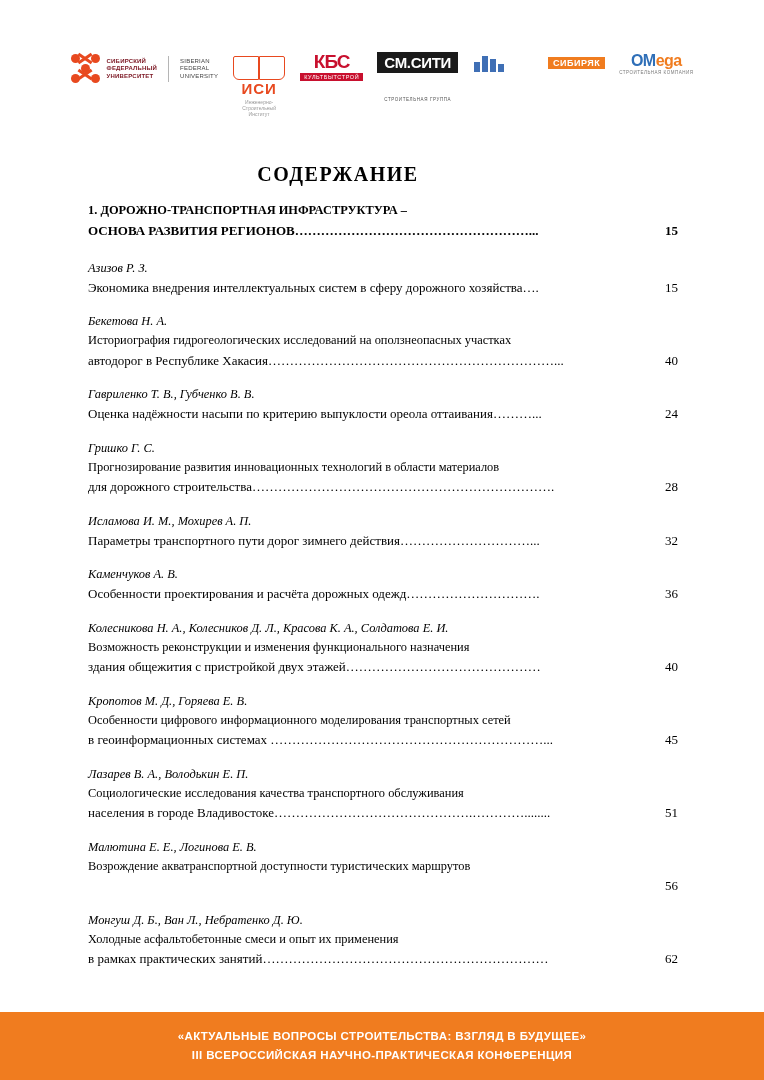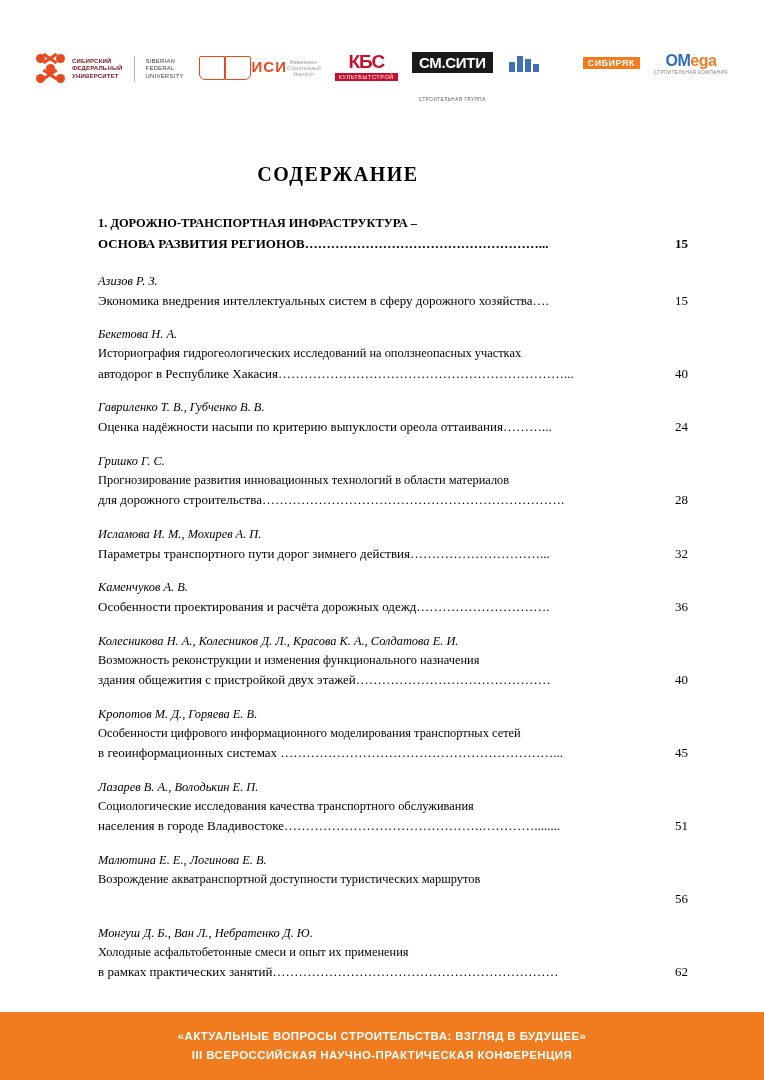--- a/index.html
+++ b/index.html
@@ -73,21 +73,21 @@
   .sfu-text.en { color: #444; font-weight: normal; }
   .sfu-divider {
     width: 1px;
     height: 26px;
     background: #b5b5b5;
     margin: 0 5px;
   }
 
   
   .logo-isi {
-    flex-direction: row;
+    flex-direction: column;
     align-items: center;
   }
   .isi-book {
     width: 54px;
     height: 30px;
     position: relative;
   }
   .isi-book .pageL, .isi-book .pageR {
     position: absolute;
     top: 4px;
@@ -220,23 +220,22 @@
     font-family: "Liberation Serif", serif;
     font-weight: bold;
     font-size: 20px;
     letter-spacing: 1.5px;
   }
 
   
   .content {
     position: absolute;
     left: 88px;
-    top: 213px;
+    top: 200px;
     width: 590px;
-    margin-left: 10px;
   }
   .section-head {
     font-family: "Liberation Serif", serif;
     font-weight: bold;
     font-size: 12.4px;
     line-height: 21px;
     margin-bottom: 18px;
   }
   .entry {
     margin-bottom: 15px;

